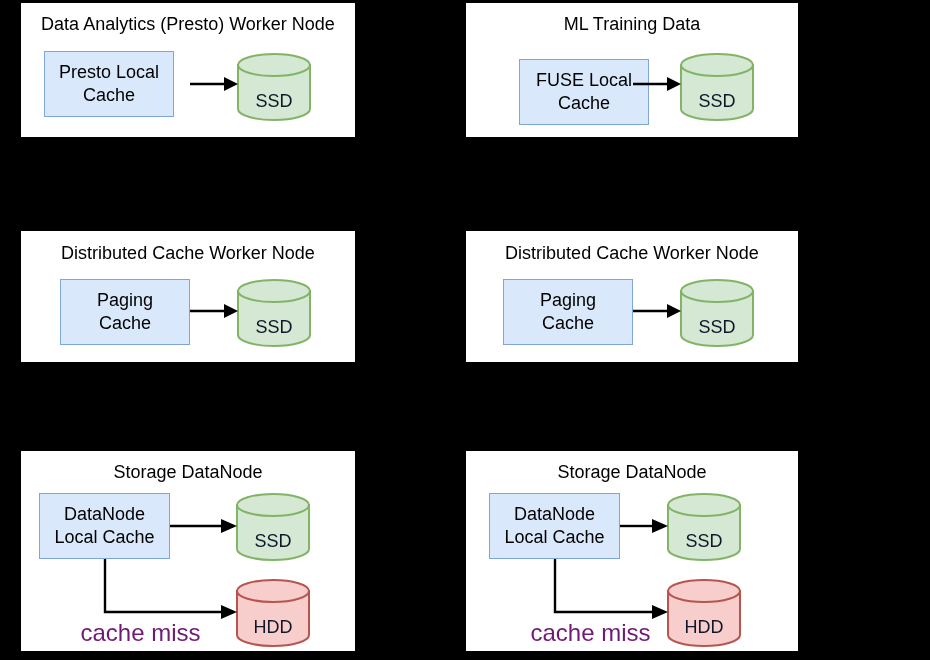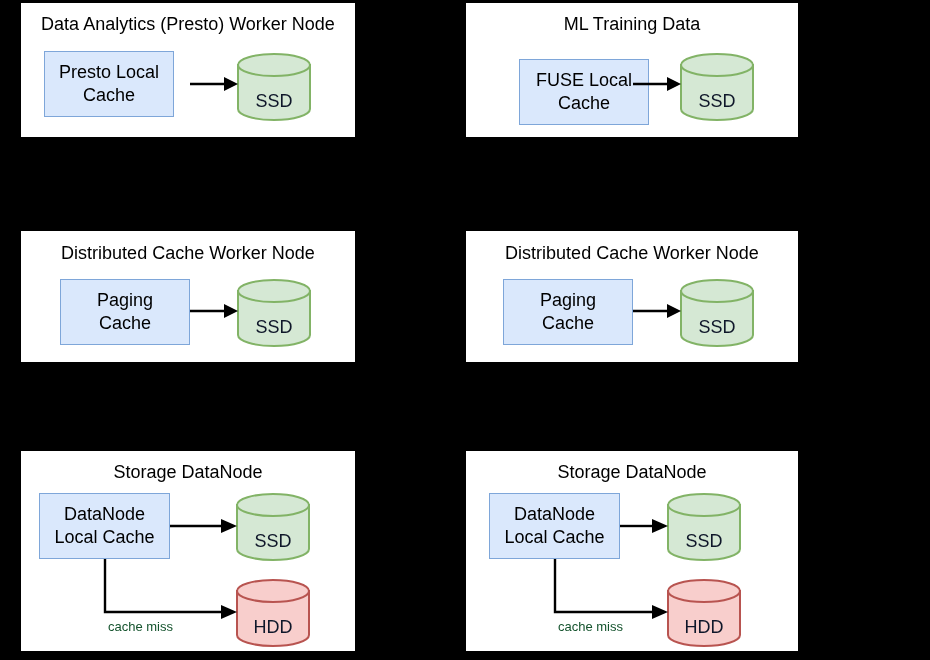--- a/index.html
+++ b/index.html
@@ -69,22 +69,22 @@
   .edge {
     position: absolute;
     left: 0;
     top: 0;
     width: 930px;
     height: 660px;
     pointer-events: none;
   }
   .edge-label {
     position: absolute;
-    font-size: 13px;
-    color: #14532d;
+    font-size: 24px;
+    color: #701a75;
     white-space: nowrap;
     text-align: center;
   }
 </style>
 </head>
 <body>
 
 <div id="canvas">
 
   <div class="panel" style="left:20px; top:2px; width:336px; height:136px;">

